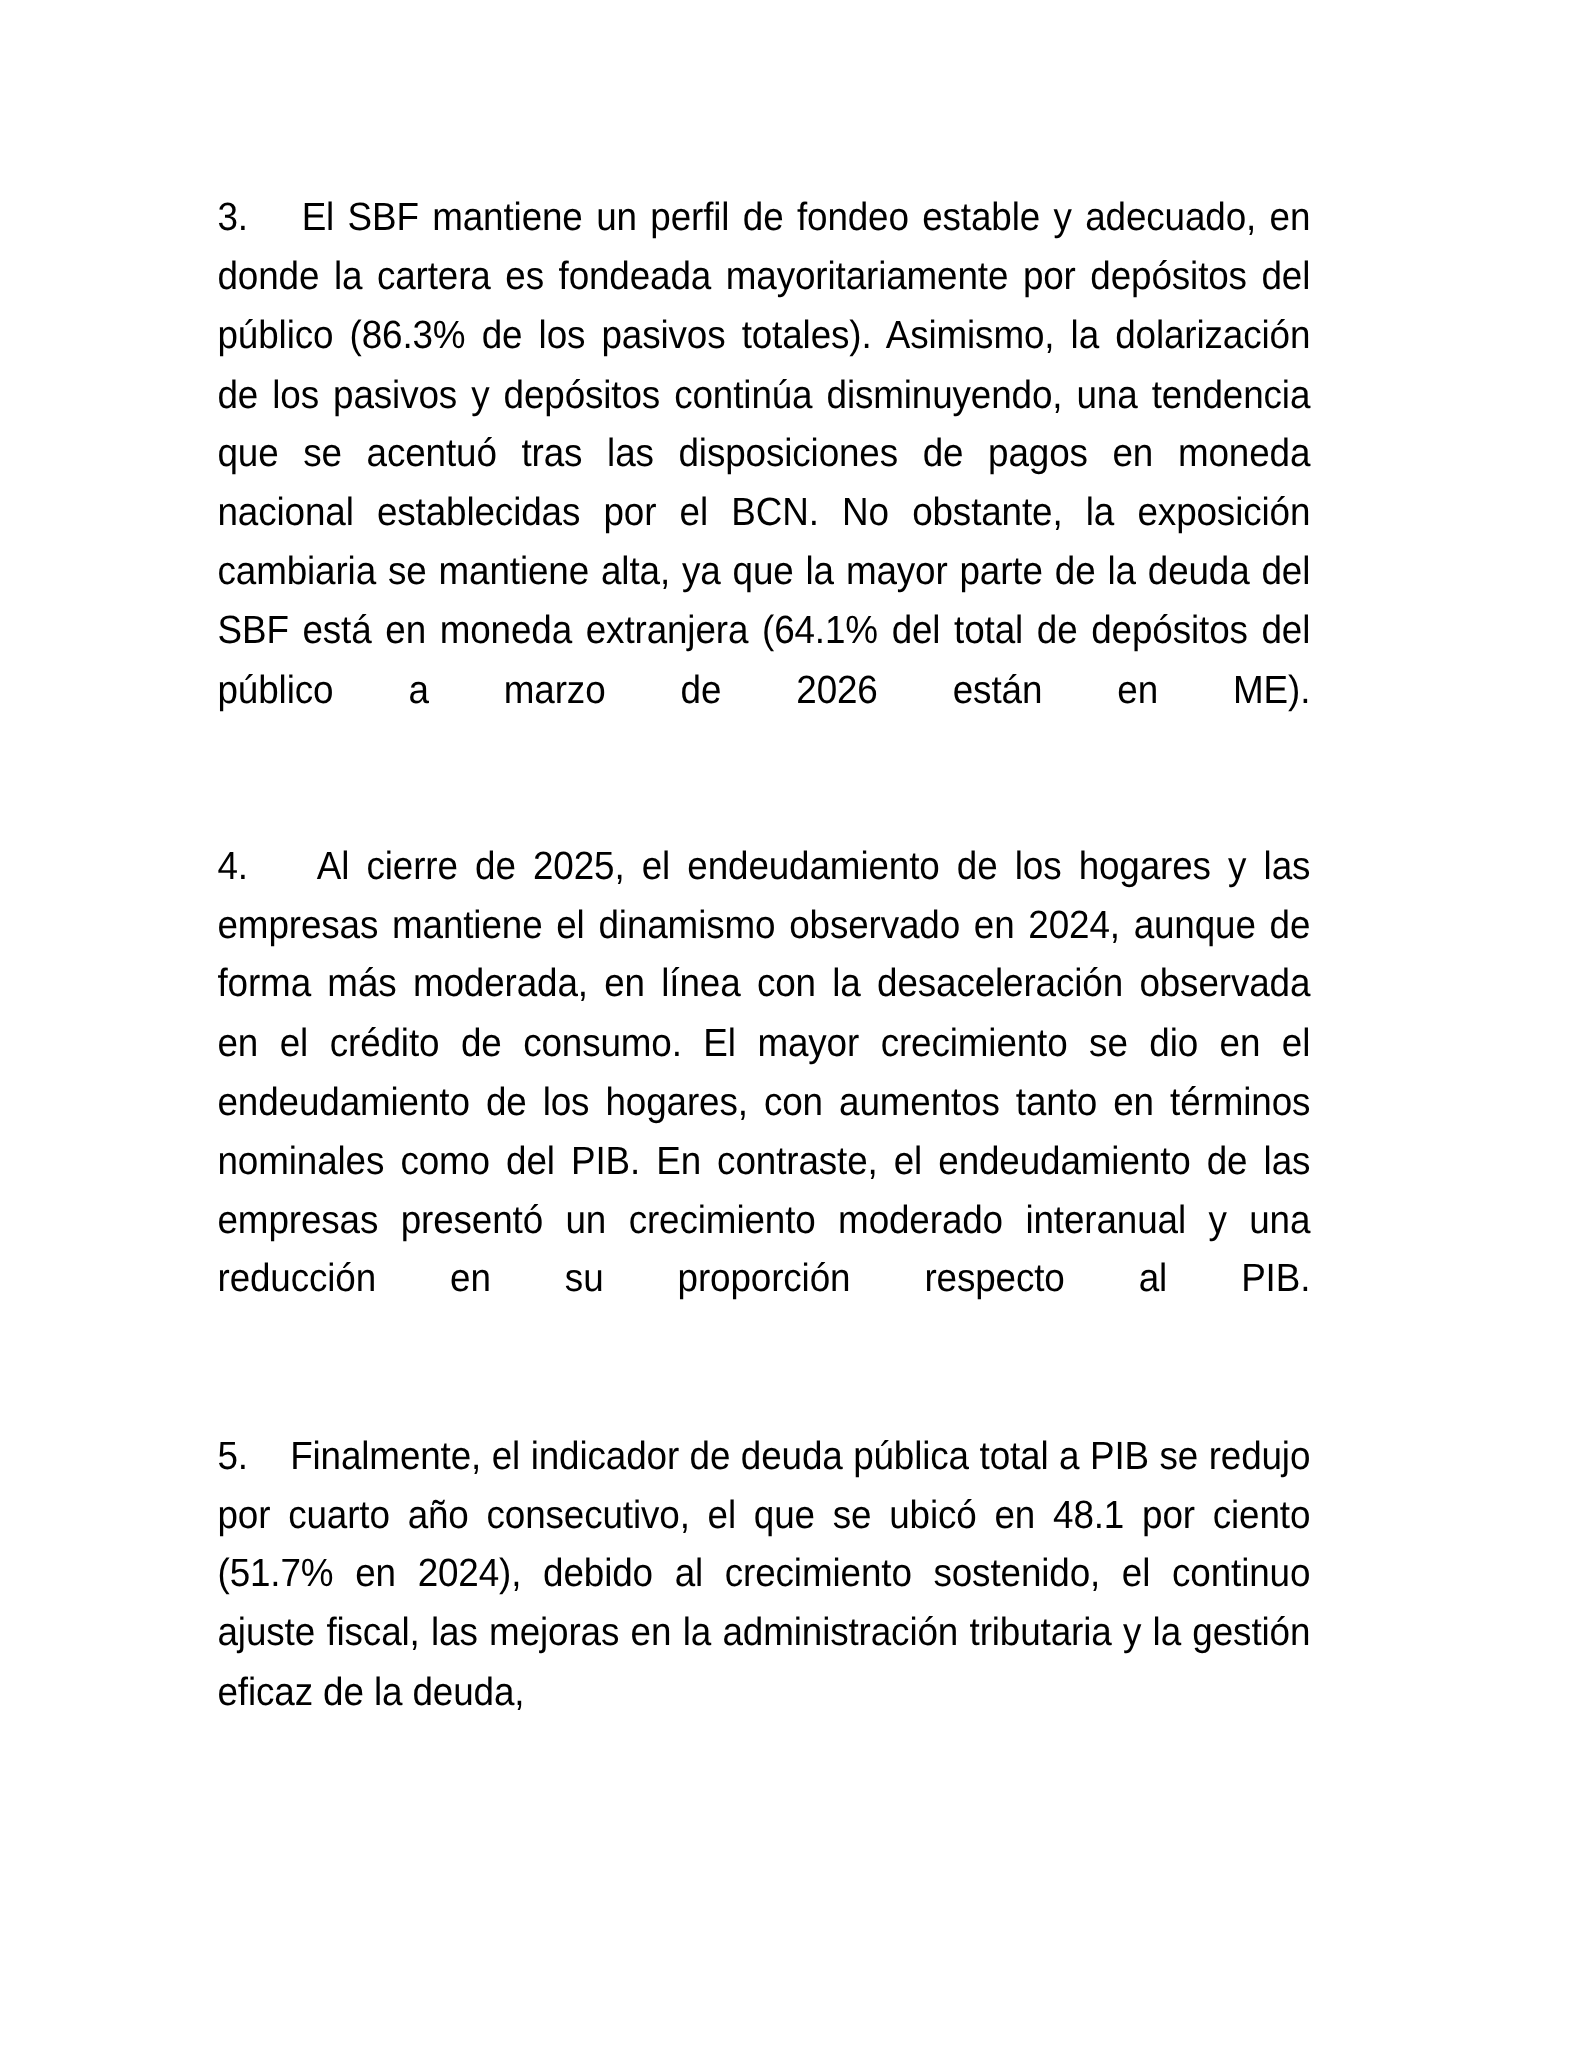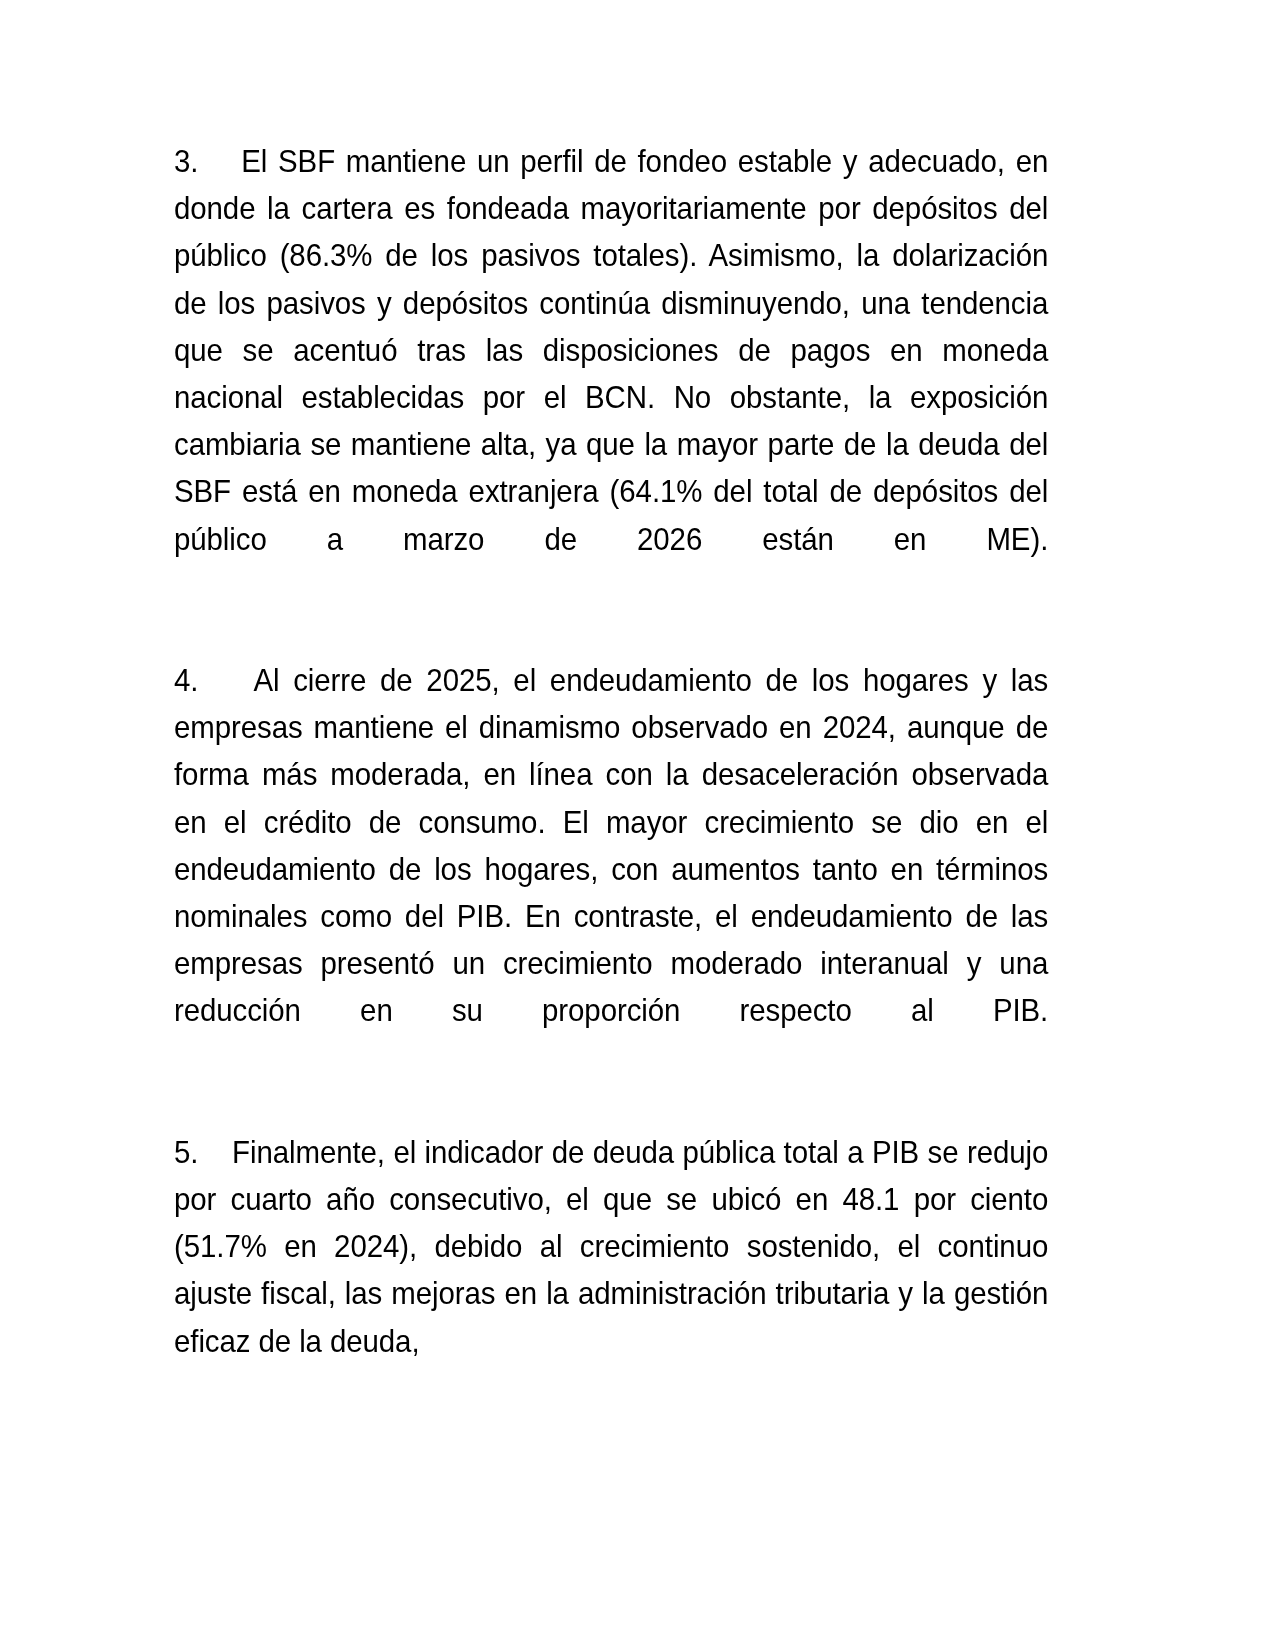--- a/index.html
+++ b/index.html
@@ -13,21 +13,21 @@
     width: 1275px;
     height: 1650px;
     background: #ffffff;
     overflow: hidden;
     box-sizing: border-box;
   }
 
   .doc-body {
     position: absolute;
     left: 174px;
-    top: 138px;
+    top: 150px;
     width: 874px;
   }
 
   .para {
     font-family: "Liberation Sans", "DejaVu Sans", sans-serif;
     font-stretch: condensed;
     font-size: 31.5px;
     line-height: 47.2px;
     color: #000000;
     text-align: justify;

